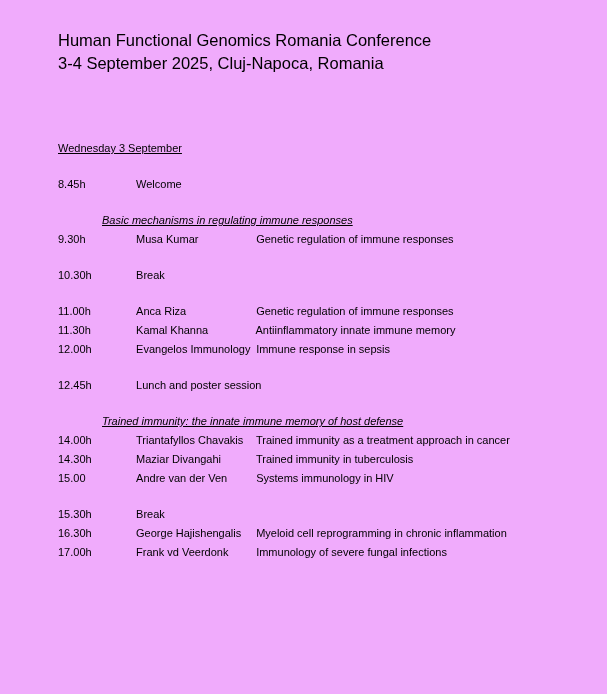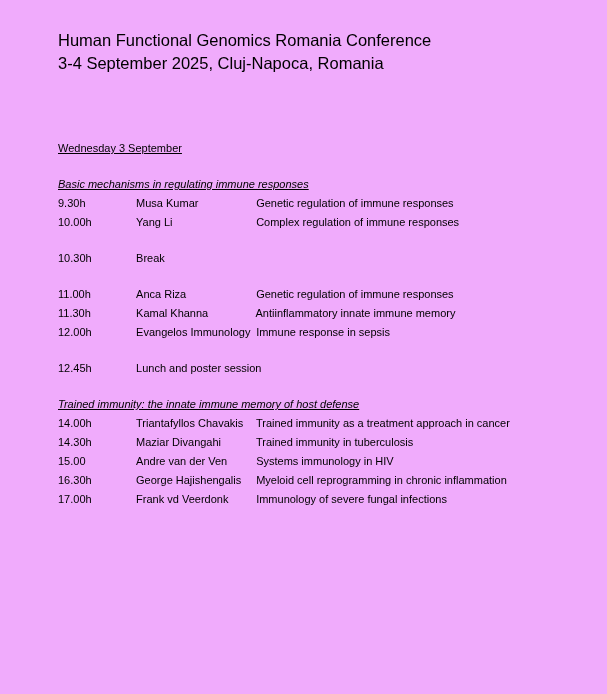--- a/index.html
+++ b/index.html
@@ -31,20 +31,21 @@
     line-height: 19px;
     white-space: nowrap;
   }
   .day-heading {
     margin-top: 64px;
     text-decoration: underline;
   }
   .session-header {
     font-style: italic;
     text-decoration: underline;
+    margin-left: 44px;
   }
   .gap {
     margin-top: 17px;
   }
   .time {
     display: inline-block;
     width: 75px;
   }
   .speaker {
     display: inline-block;
@@ -56,32 +57,31 @@
 
 <div class="page">
 
   <div class="doc-title">
     <div class="title-line">Human Functional Genomics Romania Conference</div>
     <div class="title-line">3-4 September 2025, Cluj-Napoca, Romania</div>
   </div>
 
   <div class="line day-heading">Wednesday 3 September</div>
 
+  <div class="line gap">
+    <span class="time">8.45h</span>
+    <span>Welcome</span>
+  </div>
 
   <div class="line session-header gap">Basic mechanisms in regulating immune responses</div>
 
   <div class="line">
     <span class="time">9.30h</span>
     <span class="speaker">Musa Kumar</span>
     <span>Genetic regulation of immune responses</span>
-  </div>
-  <div class="line">
-    <span class="time">10.00h</span>
-    <span class="speaker">Yang Li</span>
-    <span>Complex regulation of immune responses</span>
   </div>
 
   <div class="line gap">
     <span class="time">10.30h</span>
     <span>Break</span>
   </div>
 
   <div class="line gap">
     <span class="time">11.00h</span>
     <span class="speaker">Anca Riza</span>
@@ -114,20 +114,24 @@
     <span class="time">14.30h</span>
     <span class="speaker">Maziar Divangahi</span>
     <span>Trained immunity in tuberculosis</span>
   </div>
   <div class="line">
     <span class="time">15.00</span>
     <span class="speaker">Andre van der Ven</span>
     <span>Systems immunology in HIV</span>
   </div>
 
+  <div class="line gap">
+    <span class="time">15.30h</span>
+    <span>Break</span>
+  </div>
 
   <div class="line">
     <span class="time">16.30h</span>
     <span class="speaker">George Hajishengalis</span>
     <span>Myeloid cell reprogramming in chronic inflammation</span>
   </div>
   <div class="line">
     <span class="time">17.00h</span>
     <span class="speaker">Frank vd Veerdonk</span>
     <span>Immunology of severe fungal infections</span>

